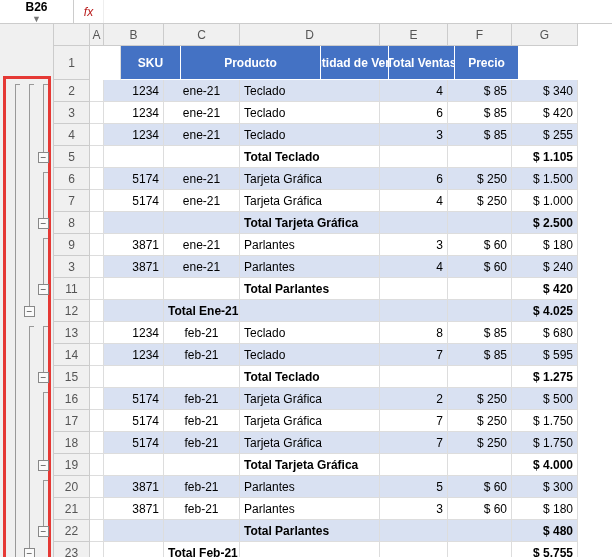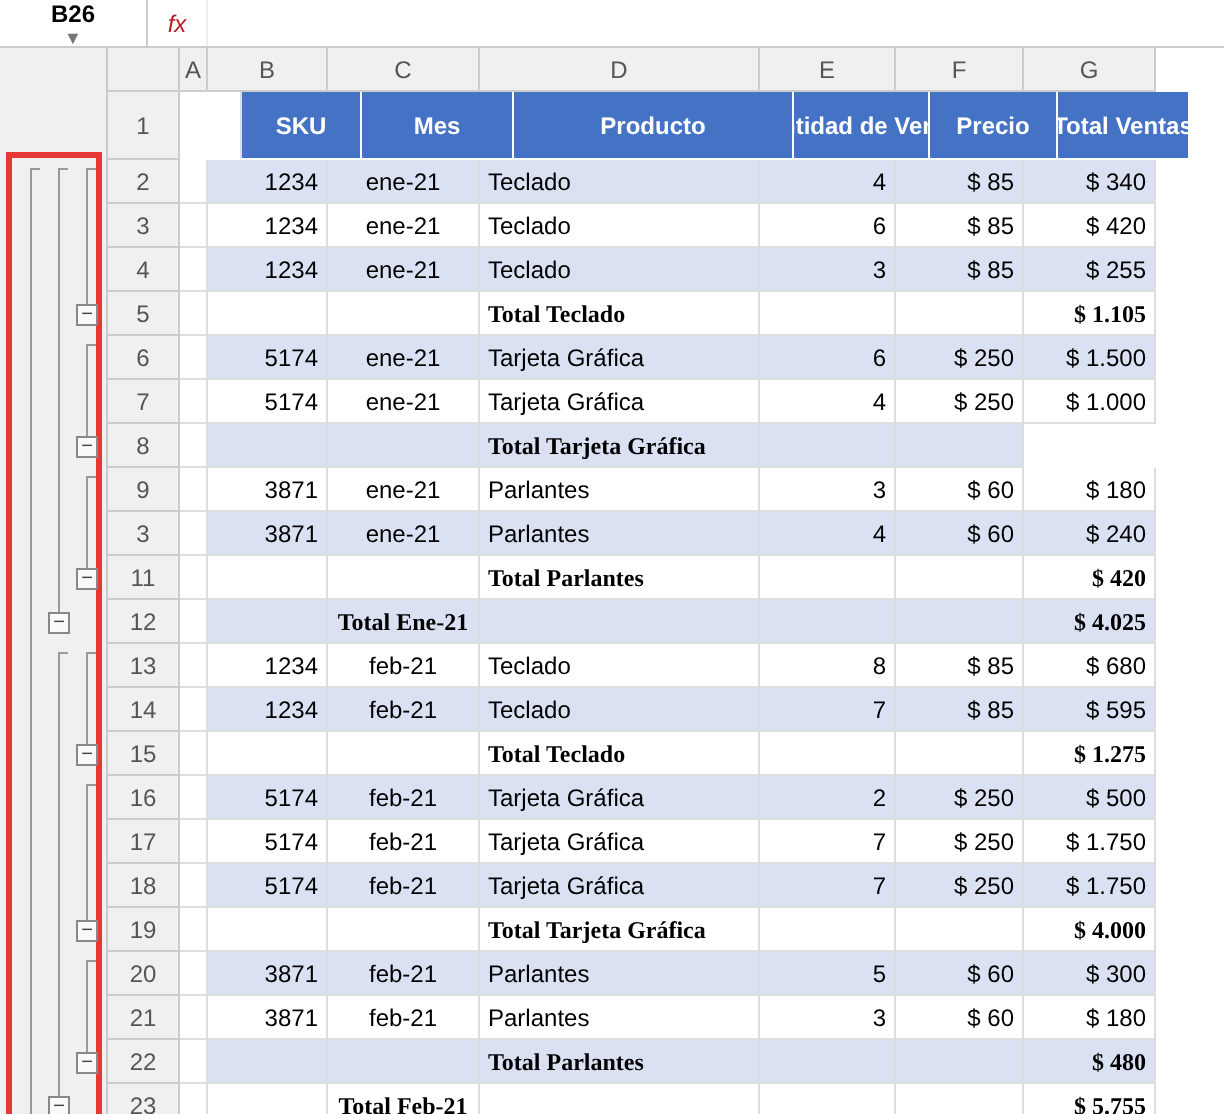--- a/index.html
+++ b/index.html
@@ -148,21 +148,21 @@
     justify-content: center;
     padding: 2px 15px;
     border-right: 1px solid #fff;
     border-bottom: 1px solid #fff;
   }
   .thead { height: 34px; }
   .thead .rh { line-height: 34px; }
   
   .band .cell { background: #D9E1F2; }
   .tbl .cell.cA { background: #fff; border-right: 1px solid #ddd; }
-  .bold { font-weight: bold; font-family: Liberation Serif, serif; }
+  .bold { font-weight: bold; }
 </style>
 </head>
 <body>
 
 <div class="formula-bar">
   <div class="name-box">
     <span>B26</span>
     <span class="dd">▼</span>
   </div>
   <div class="fx">fx</div>
@@ -208,25 +208,24 @@
       <div class="ch chD">D</div>
       <div class="ch chE">E</div>
       <div class="ch chF">F</div>
       <div class="ch chG">G</div>
     </div>
     <div id="rows">
         <div class="row thead tbl">
   <div class="rh">1</div>
   <div class="cell cA"></div>
   <div class="cell cB">SKU</div>
-  <div class="cell cC">Mes</div>
   <div class="cell cD">Producto</div>
   <div class="cell cE">Cantidad de Ventas</div>
+  <div class="cell cG">Total Ventas</div>
   <div class="cell cF">Precio</div>
-  <div class="cell cG">Total Ventas</div>
 </div>
         <div class="row tbl band">
     <div class="rh">2</div>
     <div class="cell cA"></div>
     <div class="cell cB ">1234</div>
     <div class="cell cC ">ene-21</div>
     <div class="cell cD ">Teclado</div>
     <div class="cell cE">4</div>
     <div class="cell cF">$ 85</div>
     <div class="cell cG ">$ 340</div>
@@ -282,20 +281,21 @@
     <div class="cell cG ">$ 1.000</div>
   </div>
         <div class="row tbl band">
     <div class="rh">8</div>
     <div class="cell cA"></div>
     <div class="cell cB bold"></div>
     <div class="cell cC bold"></div>
     <div class="cell cD bold">Total Tarjeta Gráfica</div>
     <div class="cell cE"></div>
     <div class="cell cF"></div>
+    <div class="cell cG bold">$ 2.500</div>
   </div>
         <div class="row tbl ">
     <div class="rh">9</div>
     <div class="cell cA"></div>
     <div class="cell cB ">3871</div>
     <div class="cell cC ">ene-21</div>
     <div class="cell cD ">Parlantes</div>
     <div class="cell cE">3</div>
     <div class="cell cF">$ 60</div>
     <div class="cell cG ">$ 180</div>

